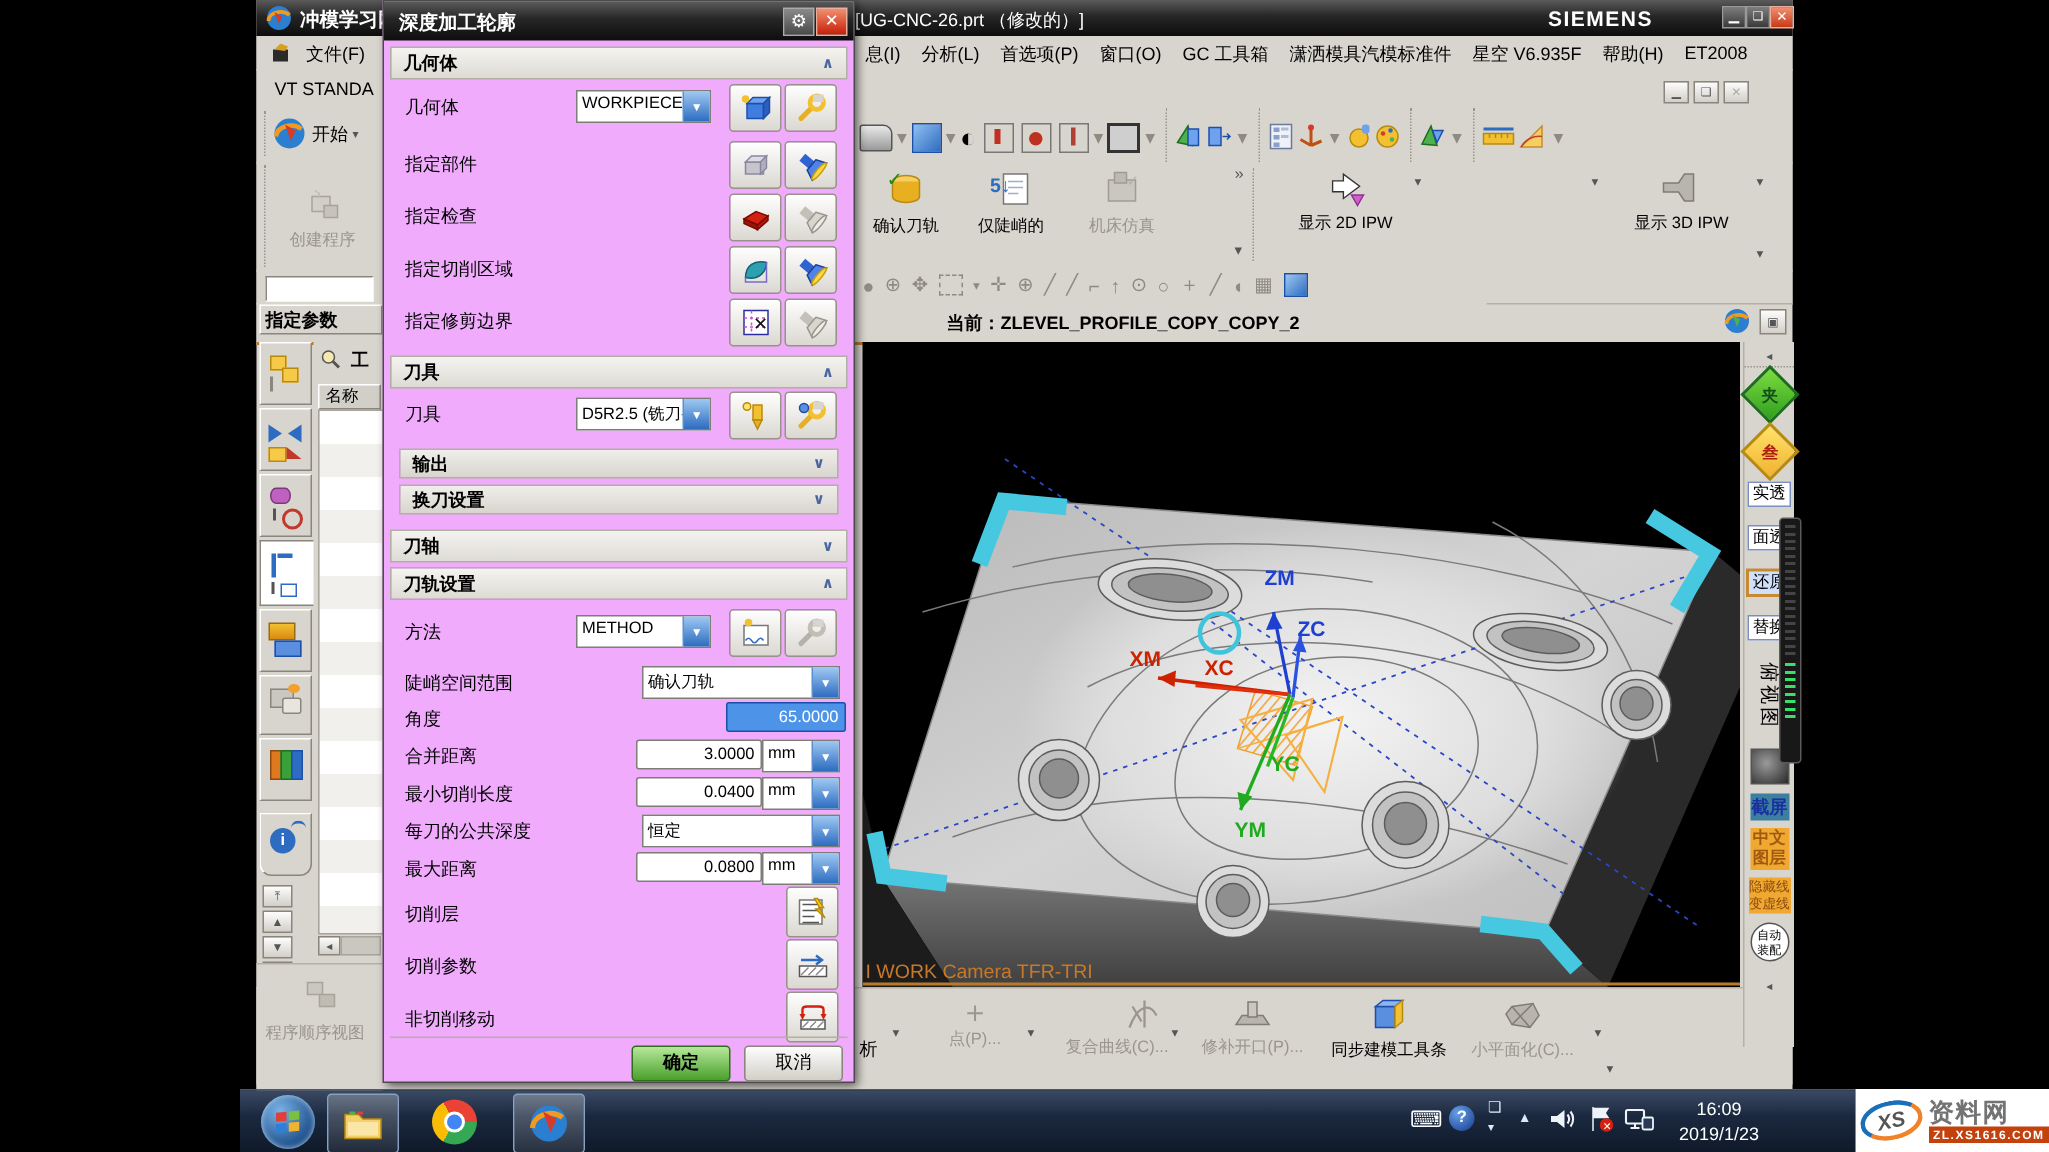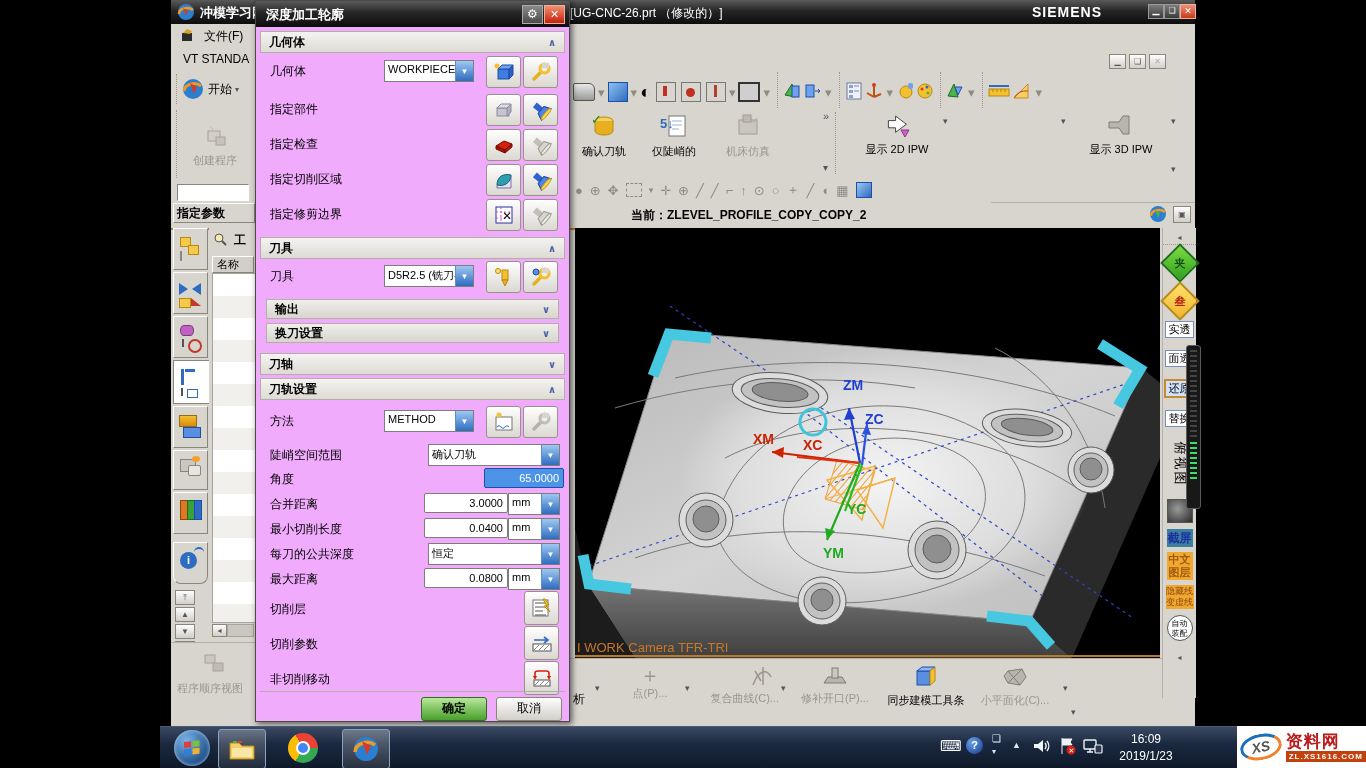--- a/index.html
+++ b/index.html
@@ -62,20 +62,31 @@
     <span class="abs" style="left:993px;top:4px;width:14px;height:13px;background:linear-gradient(#7c7c7c,#3a3a3a);border:1px solid #999;color:#fff;font-size:8px;text-align:center;line-height:12px;">❏</span>
     <span class="abs" style="left:1009px;top:4px;width:14px;height:13px;background:linear-gradient(#f09070,#c83a18);border:1px solid #e8b0a0;color:#fff;font-size:9px;font-weight:bold;text-align:center;line-height:12px;">✕</span>
   </div>
 
   <div class="abs" style="left:0;top:24px;width:1024px;height:22px;background:#d8d5ce;border-bottom:1px solid #b5b1a8;display:flex;align-items:center;">
     <span class="abs" style="left:10px;top:3px;width:13px;height:15px;"><svg width="13" height="15">
           <rect x="1" y="6" width="10" height="8" fill="#2a2a2a"></rect>
           <path d="M2,6 l4,-4 5,2 -2,3 z" fill="#d8a020"></path>
         </svg></span>
     <span class="abs menu-item" style="left:26px;top:2px;">文件(F)</span>
+    <div style="position:absolute;left:399px;top:2px;display:flex;">
+      <span class="menu-item">息(I)</span>
+      <span class="menu-item">分析(L)</span>
+      <span class="menu-item">首选项(P)</span>
+      <span class="menu-item">窗口(O)</span>
+      <span class="menu-item">GC 工具箱</span>
+      <span class="menu-item">潇洒模具汽模标准件</span>
+      <span class="menu-item">星空 V6.935F</span>
+      <span class="menu-item">帮助(H)</span>
+      <span class="menu-item">ET2008</span>
+    </div>
   </div>
 
   <div class="abs" style="left:0;top:46px;width:1024px;height:62px;background:#d8d5ce;border-bottom:1px solid #b5b1a8;">
     <div class="abs" style="left:402px;top:26px;display:flex;align-items:center;">
       <span style="width:20px;height:16px;background:linear-gradient(#e8e8e8,#9a9a9a);border:1px solid #555;border-radius:2px 6px 2px 2px;"></span>
         <span class="vglyph">▾</span>
       <span style="width:18px;height:18px;background:linear-gradient(135deg,#8fc0f0,#2d6cc0);border:1px solid #1c4faa;"></span>
         <span class="vglyph">▾</span>
       <span style="font-size:18px;line-height:18px;">◐</span>
       <span style="width:18px;height:18px;border:1px solid #777;margin-left:5px;position:relative;">
@@ -811,16 +822,16 @@
     <span style="display:block;">16:09</span>
     <span style="display:block;">2019/1/23</span>
   </div>
 </div>
 
 <div class="abs" style="left:1237px;top:726px;width:129px;height:42px;background:#fff;z-index:80;display:flex;align-items:center;">
   <div style="width:42px;height:26px;border:3px solid #1a6fb8;border-radius:50%;transform:rotate(-12deg);margin-left:3px;display:flex;align-items:center;justify-content:center;box-sizing:border-box;border-right-color:#f0822a;border-bottom-color:#f0822a;">
     <span style="font-size:14px;font-weight:bold;font-style:italic;"><span style="color:#555;">XS</span></span>
   </div>
   <div style="margin-left:4px;">
-    <span style="display:block;color:#b91c1c;font-weight:bold;font-size:17px;line-height:19px;letter-spacing:1px;">资料网</span>
+    <span style="display:block;color:#737373;font-weight:bold;font-size:17px;line-height:19px;letter-spacing:1px;">资料网</span>
     <span style="display:block;background:#c2410c;color:#fff;font-size:8px;font-weight:bold;padding:1px 3px;letter-spacing:1px;">ZL.XS1616.COM</span>
   </div>
 </div>
 
 </body></html>

